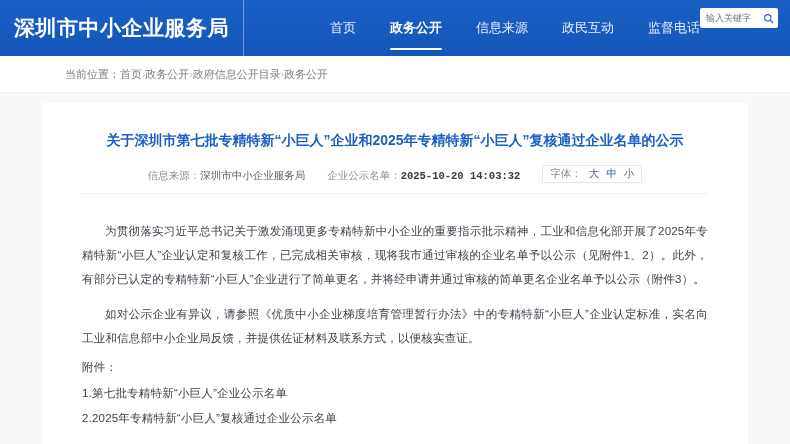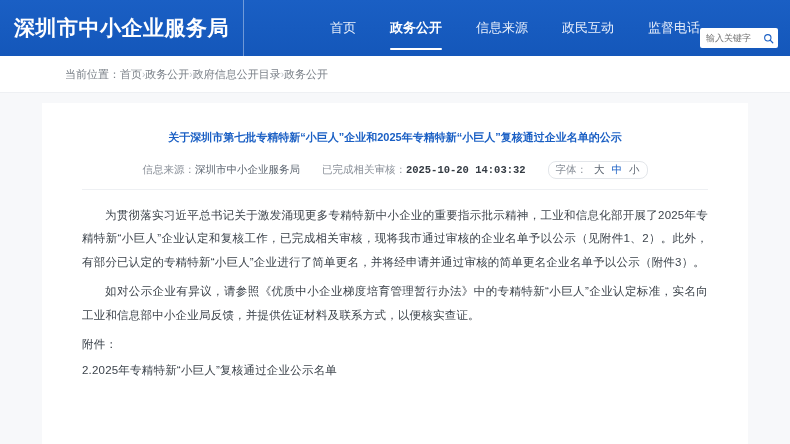--- a/index.html
+++ b/index.html
@@ -63,21 +63,21 @@
     content: "";
     position: absolute;
     left: 0; right: 0; bottom: 6px;
     height: 2px;
     background: #ffffff;
     border-radius: 1px;
   }
   .search-box {
     position: absolute;
     right: 12px;
-    top: 28px;
+    top: 8px;
     width: 78px;
     height: 20px;
     background: #ffffff;
     border-radius: 2px;
     display: flex;
     align-items: center;
     padding: 0 4px;
   }
   .search-input {
     border: none;
@@ -123,56 +123,56 @@
     width: 706px;
     margin: 0 auto;
     background: #ffffff;
     min-height: 368px;
     padding: 20px 40px 0 40px;
     position: relative;
   }
   .art-title {
     text-align: center;
     color: #1a5fc4;
-    font-size: 11px;
+    font-size: 14px;
     font-weight: bold;
     line-height: 1.6;
     padding: 6px 6px 14px 6px;
   }
   .meta-bar {
     display: flex;
-    align-items: center;
+    align-items: flex-end;
     justify-content: center;
     gap: 22px;
     font-size: 10.5px;
     color: #8a9099;
     padding-bottom: 10px;
     border-bottom: 1px solid #eef0f3;
   }
   .meta-item { white-space: nowrap; }
   .meta-item .meta-val { color: #5c6570; }
   .meta-item.bold .meta-val { color: #333a42; font-weight: bold; font-family: Liberation Mono, monospace; }
   .font-size-group {
     display: flex; align-items: center; gap: 7px;
     border: 1px solid #e3e6ea;
-    border-radius: 8px;
+    border-radius: 2px;
     padding: 1px 7px;
   }
   .font-size-group .fs-label { color: #8a9099; }
   .fs-opt { cursor: pointer; color: #5c6570; }
   .fs-opt.sel { color: #1a5fc4; }
 
   .body-text {
     padding-top: 14px;
     font-size: 11.5px;
     color: #3c434b;
     line-height: 2.05;
     letter-spacing: 0.2px;
   }
-  .para { margin: 0 0 6px 0; text-align: justify; }
+  .para { margin: 12px 0 6px 0; text-align: justify; }
   .para.indent { text-indent: 2em; }
   .list-line { margin: 0 0 2px 0; }
 </style>
 </head>
 <body>
 
 <div id="page">
 
   <div class="header">
     <div class="logo-wrap">
@@ -214,33 +214,34 @@
   <div class="content-wrap">
     <div class="card">
 
       <div class="art-title">关于深圳市第七批专精特新“小巨人”企业和2025年专精特新“小巨人”复核通过企业名单的公示</div>
 
       <div class="meta-bar">
         <span class="meta-item">
           <span>信息来源：</span><span class="meta-val">深圳市中小企业服务局</span>
         </span>
         <span class="meta-item bold">
-          <span>已完成相关审核：</span><span class="meta-val">2025-10-20 14:03:32</span>
+          <span>企业公示名单：</span><span class="meta-val">2025-10-20 14:03:32</span>
         </span>
         <span class="font-size-group">
           <span class="fs-label">字体：</span>
           <span class="fs-opt">大</span>
           <span class="fs-opt sel">中</span>
           <span class="fs-opt">小</span>
         </span>
       </div>
 
       <div class="body-text">
         <p class="para indent">为贯彻落实习近平总书记关于激发涌现更多专精特新中小企业的重要指示批示精神，工业和信息化部开展了2025年专精特新“小巨人”企业认定和复核工作，已完成相关审核，现将我市通过审核的企业名单予以公示（见附件1、2）。此外，有部分已认定的专精特新“小巨人”企业进行了简单更名，并将经申请并通过审核的简单更名企业名单予以公示（附件3）。</p>
         <p class="para indent">如对公示企业有异议，请参照《优质中小企业梯度培育管理暂行办法》中的专精特新“小巨人”企业认定标准，实名向工业和信息部中小企业局反馈，并提供佐证材料及联系方式，以便核实查证。</p>
         <p class="para list-line">附件：</p>
+        <p class="para list-line">1.第七批专精特新“小巨人”企业公示名单</p>
         <p class="para list-line">2.2025年专精特新“小巨人”复核通过企业公示名单</p>
 
       </div>
 
     </div>
   </div>
 </div>
 
 </body></html>

